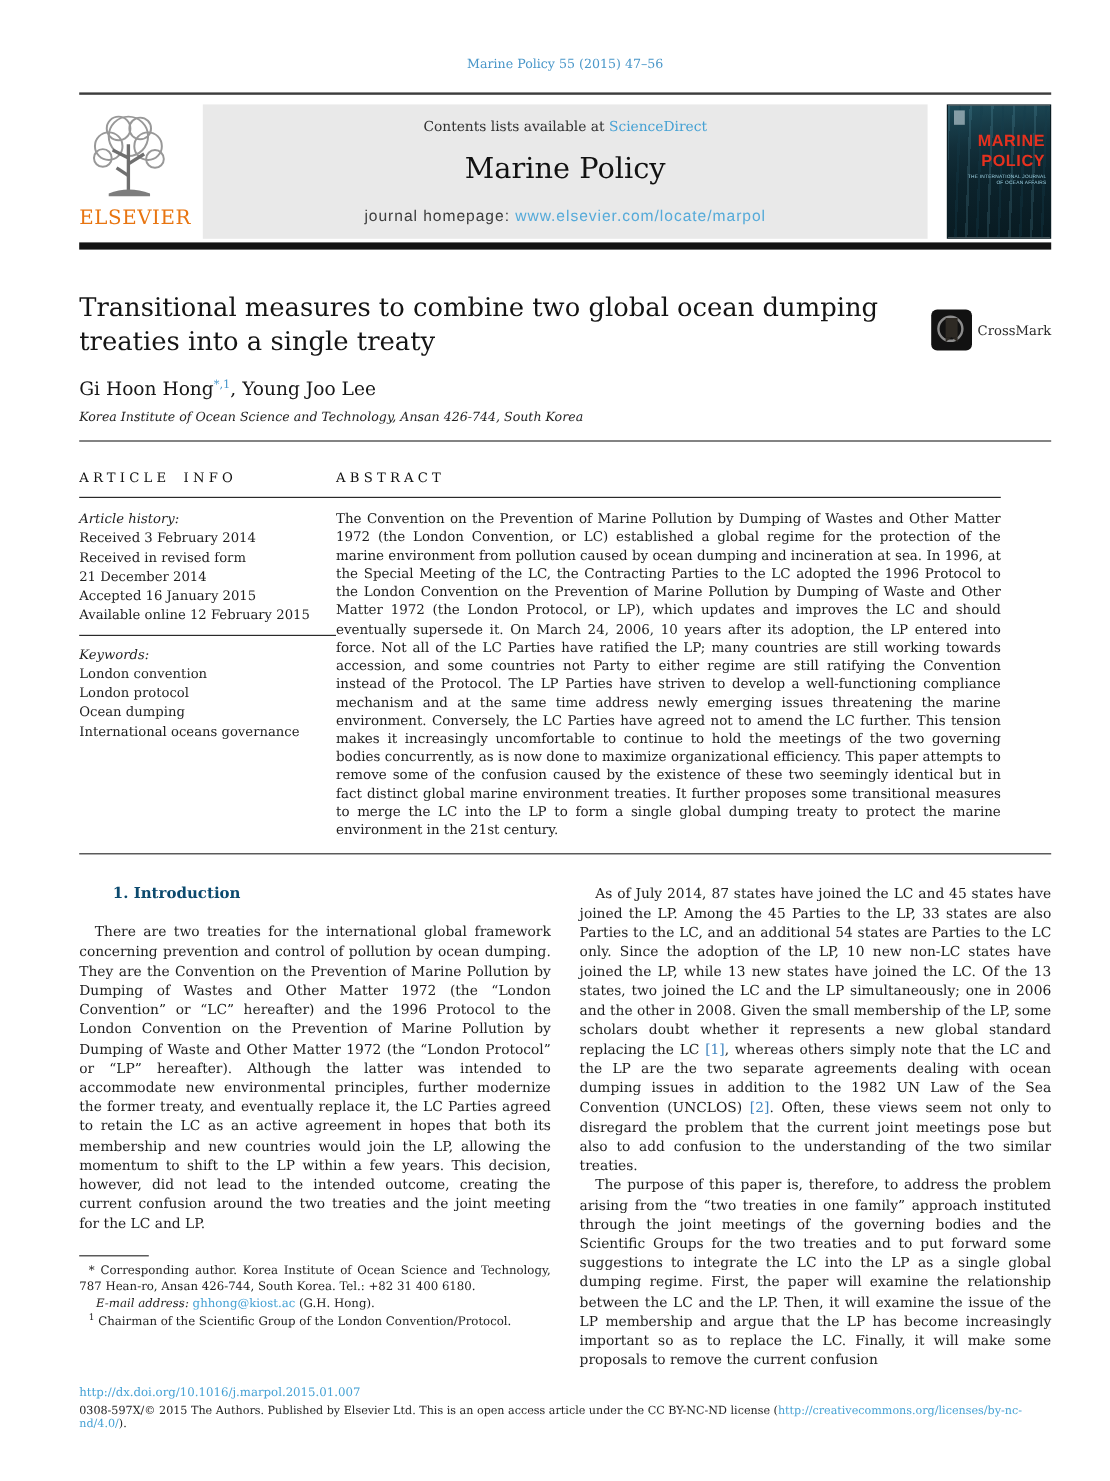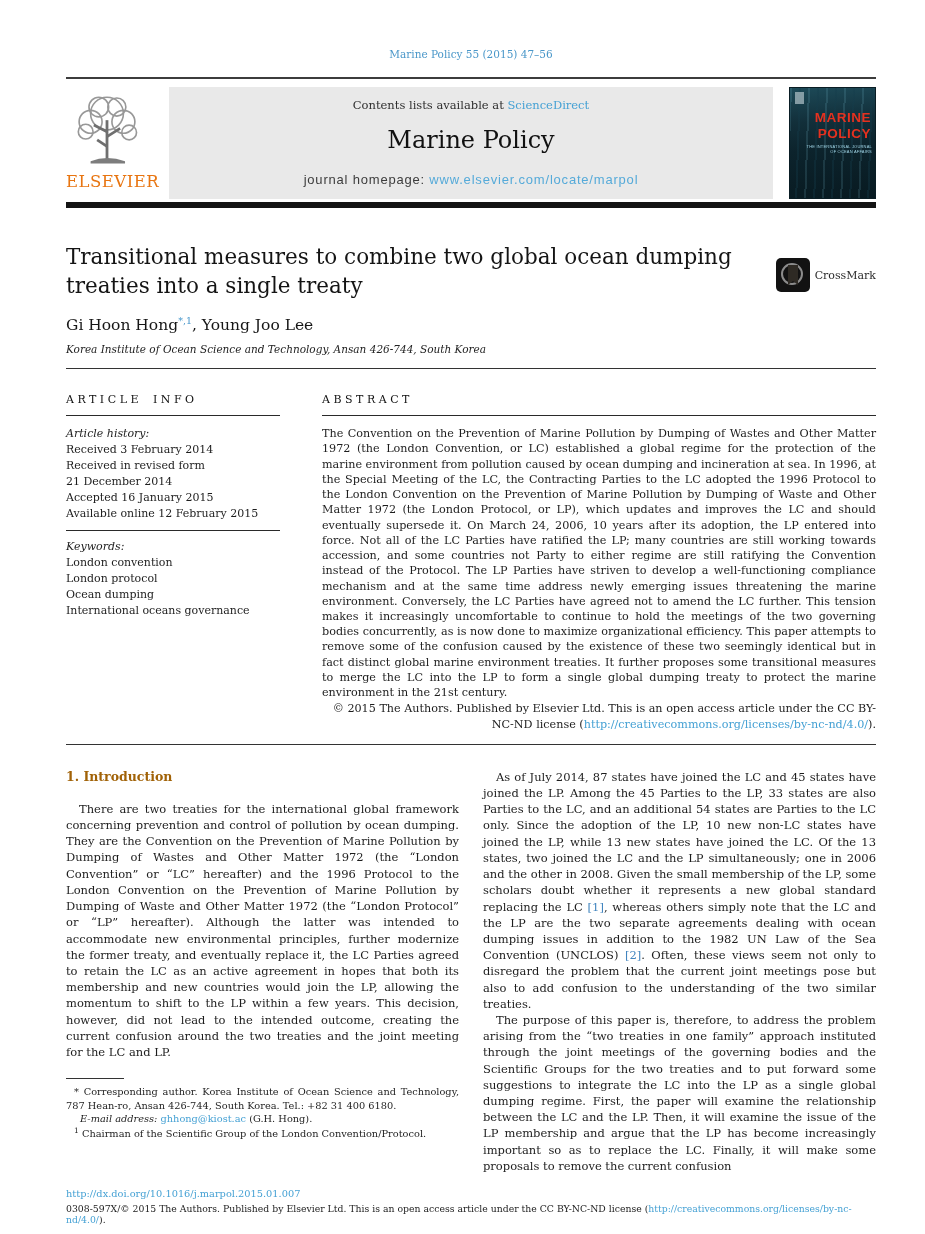--- a/index.html
+++ b/index.html
@@ -52,36 +52,36 @@
   .cm-label { font-size:11px; color:#2b2b2b; margin-left:5px; }
 
   .authors { margin-top:15px; font-size:15.5px; color:#161616; }
   .authors .marks { color:#4596cb; font-size:9.5px; vertical-align:super; }
   .affiliation { margin-top:9px; font-size:10.5px; font-style:italic; color:#222; }
   .rule-thin { border-top:1px solid #333; margin-top:13px; }
 
   
   .info-abs { display:flex; margin-top:24px; }
   .info-col { width:214px; }
-  .abs-col { width:554px; margin-left:42px; }
+  .abs-col { width:554px; }
   .sec-head { font-size:11px; letter-spacing:3.5px; word-spacing:4px; color:#111; }
   .head-rule { border-top:1.5px solid #2a2a2a; margin-top:9px; margin-bottom:10px; }
   .info-col p, .info-col .lbl { font-size:11px; line-height:1.45; color:#1d1d1d; }
   .lbl { font-style:italic; }
   .kw-block { border-top:1.5px solid #2a2a2a; margin-top:8px; padding-top:8px; }
   .abs-text { font-size:11.2px; line-height:1.36; text-align:justify; color:#1d1d1d; }
   .abs-copy { font-size:11.2px; line-height:1.36; text-align:right; margin-top:1px; }
   .abs-copy a { color:#45a1d4; text-decoration:none; }
   .full-rule { border-top:1px solid #333; margin-top:12px; }
 
   
   .cols { display:flex; margin-top:24px; }
   .col { width:393px; }
   .col-r { margin-left:24px; }
-  .col h2 { font-size:12.5px; font-weight:bold; color:#a16207; margin-bottom:17px; }
+  .col h2 { font-size:12.5px; font-weight:bold; color:#0c4a6e; margin-bottom:17px;margin-left:28px; }
   .col p { font-size:11.5px; line-height:1.41; text-align:justify; text-indent:13px; color:#1d1d1d; }
   .cite { color:#4285bf; text-decoration:none; }
 
   
   .footnotes { margin-top:18px; }
   .fn-rule { width:58px; border-top:1px solid #333; margin-bottom:6px; }
   .footnotes p { font-size:9.8px; line-height:1.38; text-align:justify; text-indent:8px; color:#1d1d1d; }
   .footnotes a { color:#45a1d4; text-decoration:none; }
   .fn-sup { vertical-align:super; font-size:7.5px; }
 
@@ -182,23 +182,20 @@
           <p>London protocol</p>
           <p>Ocean dumping</p>
           <p>International oceans governance</p>
         </div>
       </div>
 
       <div class="abs-col">
         <div class="sec-head">ABSTRACT</div>
         <div class="head-rule"></div>
         <div class="abs-text">The Convention on the Prevention of Marine Pollution by Dumping of Wastes and Other Matter 1972 (the London Convention, or LC) established a global regime for the protection of the marine environment from pollution caused by ocean dumping and incineration at sea. In 1996, at the Special Meeting of the LC, the Contracting Parties to the LC adopted the 1996 Protocol to the London Convention on the Prevention of Marine Pollution by Dumping of Waste and Other Matter 1972 (the London Protocol, or LP), which updates and improves the LC and should eventually supersede it. On March 24, 2006, 10 years after its adoption, the LP entered into force. Not all of the LC Parties have ratified the LP; many countries are still working towards accession, and some countries not Party to either regime are still ratifying the Convention instead of the Protocol. The LP Parties have striven to develop a well-functioning compliance mechanism and at the same time address newly emerging issues threatening the marine environment. Conversely, the LC Parties have agreed not to amend the LC further. This tension makes it increasingly uncomfortable to continue to hold the meetings of the two governing bodies concurrently, as is now done to maximize organizational efficiency. This paper attempts to remove some of the confusion caused by the existence of these two seemingly identical but in fact distinct global marine environment treaties. It further proposes some transitional measures to merge the LC into the LP to form a single global dumping treaty to protect the marine environment in the 21st century.</div>
-        <div class="abs-copy">
-          <span>© 2015 The Authors. Published by Elsevier Ltd. This is an open access article under the CC BY-NC-ND license (</span><a href="#">http://creativecommons.org/licenses/by-nc-nd/4.0/</a><span>).</span>
-        </div>
       </div>
     </div>
 
     <div class="full-rule"></div>
 
     <div class="cols">
       <div class="col">
         <h2>1. Introduction</h2>
         <p>There are two treaties for the international global framework concerning prevention and control of pollution by ocean dumping. They are the Convention on the Prevention of Marine Pollution by Dumping of Wastes and Other Matter 1972 (the “London Convention” or “LC” hereafter) and the 1996 Protocol to the London Convention on the Prevention of Marine Pollution by Dumping of Waste and Other Matter 1972 (the “London Protocol” or “LP” hereafter). Although the latter was intended to accommodate new environmental principles, further modernize the former treaty, and eventually replace it, the LC Parties agreed to retain the LC as an active agreement in hopes that both its membership and new countries would join the LP, allowing the momentum to shift to the LP within a few years. This decision, however, did not lead to the intended outcome, creating the current confusion around the two treaties and the joint meeting for the LC and LP.</p>
 

